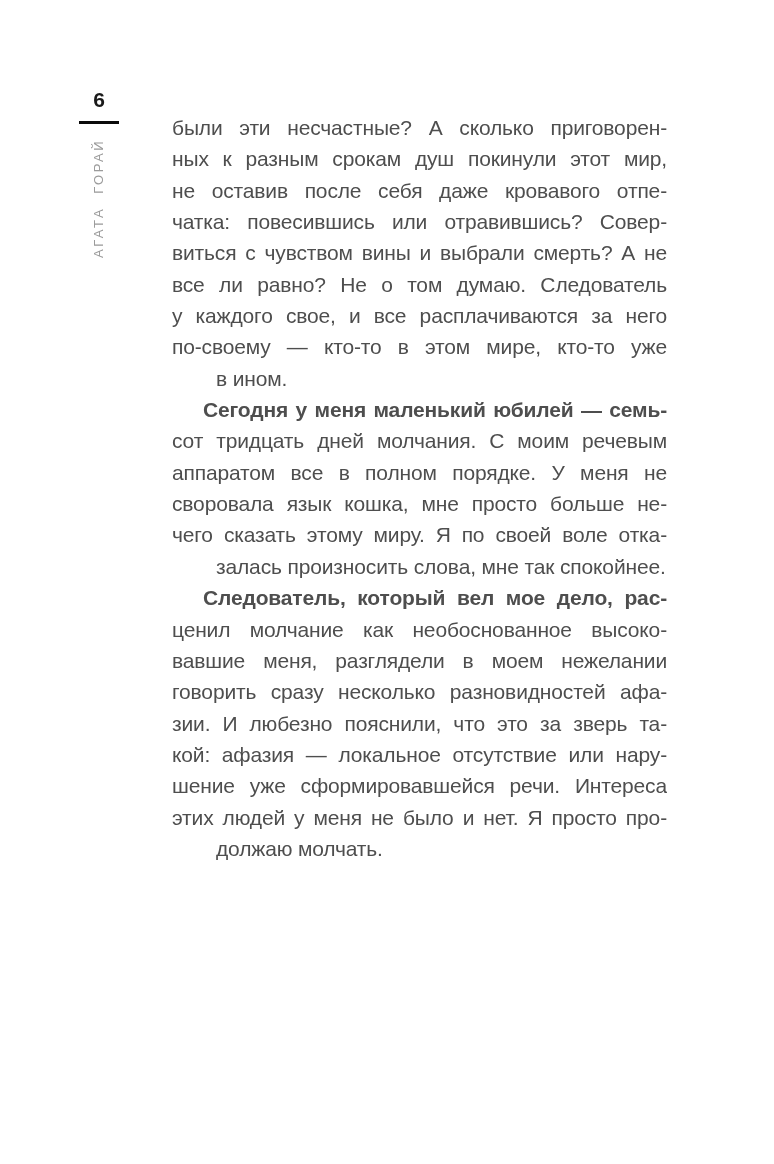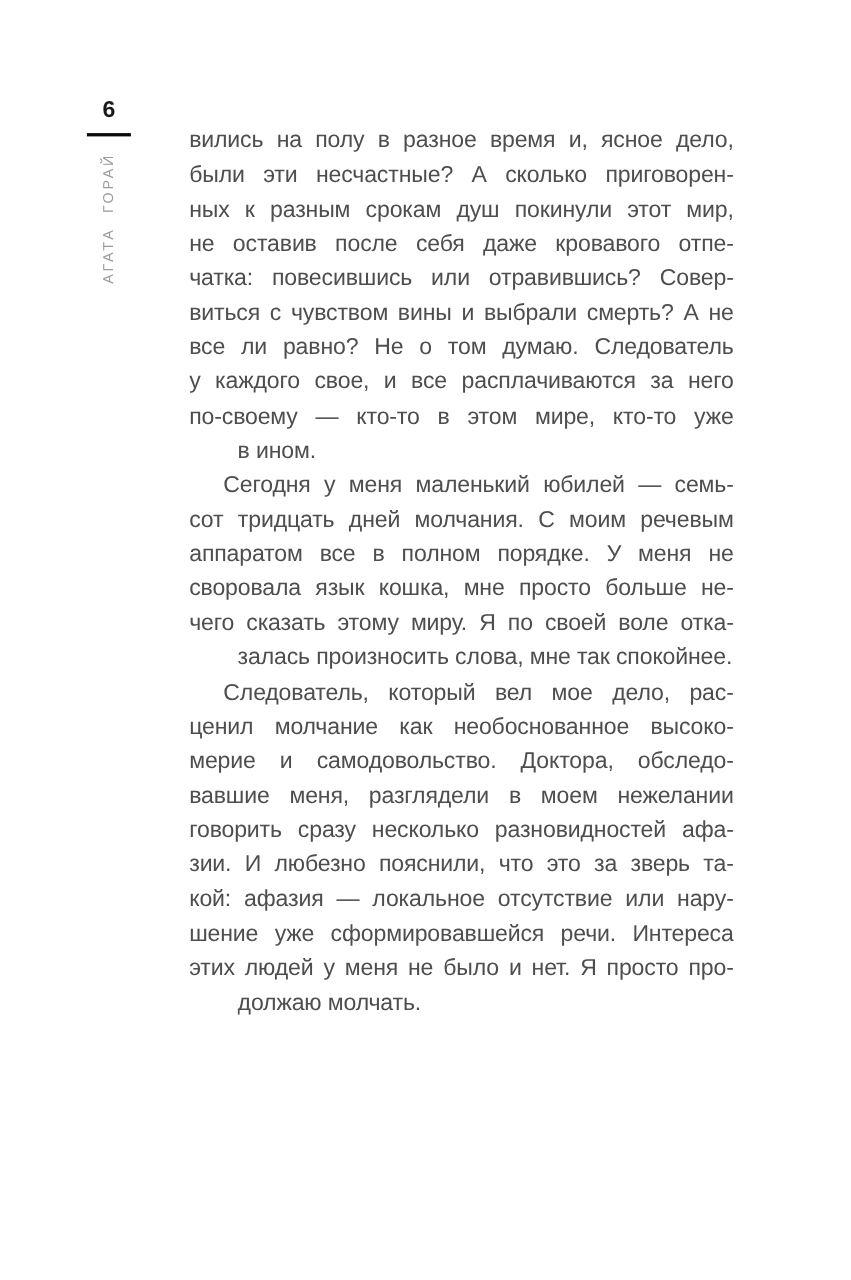--- a/index.html
+++ b/index.html
@@ -44,51 +44,49 @@
     letter-spacing: -0.15px;
     color: var(--text-color, #4e4e4e);
   }
   .line {
     text-align: justify;
     text-align-last: justify;
     height: 31.35px;
     overflow: hidden;
   }
   .line.para-end { text-align-last: left; margin-left: 44px; }
-  .line.indent { text-indent: 31px; }
+  .line.indent { text-indent: 31px; font-weight: bold; }
 </style>
 </head>
 <body>
 
 <div class="page">
   <header>
     <div class="page-number">6</div>
     <div class="page-rule"></div>
   </header>
   <div class="author-vertical">АГАТА ГОРАЙ</div>
   <main class="text-column" id="text-column">
-      <div class="line">вились на полу в разное время и, ясное дело,</div>
       <div class="line">были эти несчастные? А сколько приговорен-</div>
       <div class="line">ных к разным срокам душ покинули этот мир,</div>
       <div class="line">не оставив после себя даже кровавого отпе-</div>
       <div class="line">чатка: повесившись или отравившись? Совер-</div>
       <div class="line">виться с чувством вины и выбрали смерть? А не</div>
       <div class="line">все ли равно? Не о том думаю. Следователь</div>
       <div class="line">у каждого свое, и все расплачиваются за него</div>
       <div class="line">по-своему — кто-то в этом мире, кто-то уже</div>
       <div class="line para-end">в ином.</div>
       <div class="line indent">Сегодня у меня маленький юбилей — семь-</div>
       <div class="line">сот тридцать дней молчания. С моим речевым</div>
       <div class="line">аппаратом все в полном порядке. У меня не</div>
       <div class="line">своровала язык кошка, мне просто больше не-</div>
       <div class="line">чего сказать этому миру. Я по своей воле отка-</div>
       <div class="line para-end">залась произносить слова, мне так спокойнее.</div>
       <div class="line indent">Следователь, который вел мое дело, рас-</div>
       <div class="line">ценил молчание как необоснованное высоко-</div>
-      <div class="line">мерие и самодовольство. Доктора, обследо-</div>
       <div class="line">вавшие меня, разглядели в моем нежелании</div>
       <div class="line">говорить сразу несколько разновидностей афа-</div>
       <div class="line">зии. И любезно пояснили, что это за зверь та-</div>
       <div class="line">кой: афазия — локальное отсутствие или нару-</div>
       <div class="line">шение уже сформировавшейся речи. Интереса</div>
       <div class="line">этих людей у меня не было и нет. Я просто про-</div>
       <div class="line para-end">должаю молчать.</div>
     </main>
 </div>
 

